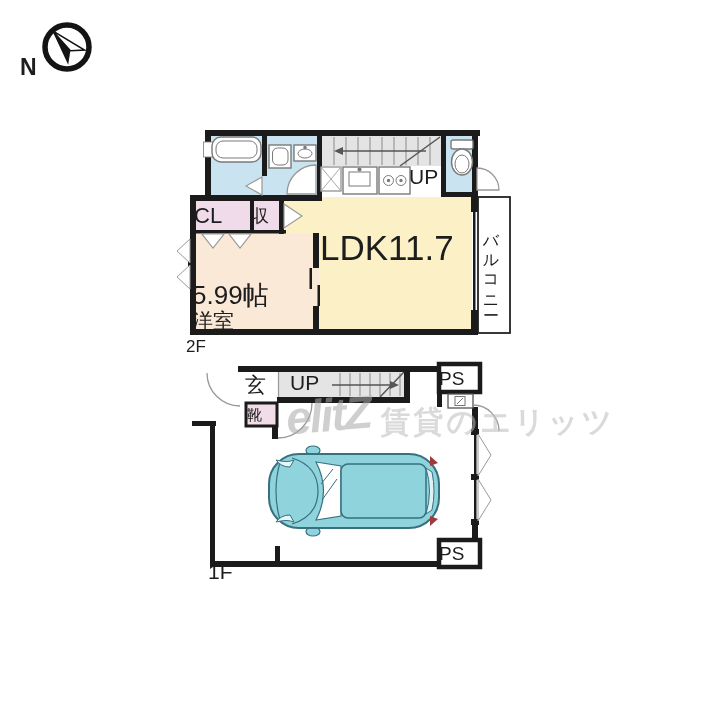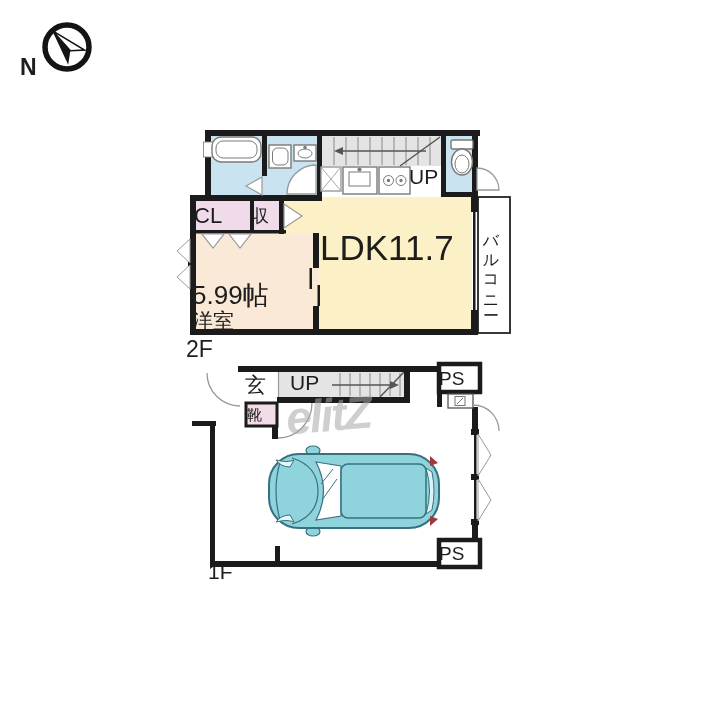--- a/index.html
+++ b/index.html
@@ -198,26 +198,27 @@
 
   <div class="lbl" style="left:20px;top:56px;font-size:23px;font-weight:bold;">N</div>
 
   <div class="lbl center" style="left:194px;top:205px;width:58px;font-size:22px;">CL</div>
   <div class="lbl center" style="left:251px;top:207px;width:30px;font-size:18px;">収</div>
   <div class="lbl center" style="left:192px;top:262px;width:122px;font-size:21px;margin-top:48px;">洋室</div>
   <div class="lbl center" style="left:192px;top:282px;width:122px;font-size:26px;">5.99帖</div>
   <div class="lbl center" style="left:320px;top:230px;width:152px;font-size:35px;">LDK11.7</div>
   <div class="lbl vert" style="left:483px;top:222px;font-size:16px;letter-spacing:3px;">バルコニー</div>
   <div class="lbl" style="left:409px;top:166px;font-size:21px;">UP</div>
-  <div class="lbl" style="left:186px;top:338px;font-size:23px;">2F</div>
+  <div class="lbl" style="left:186px;top:338px;font-size:17px;">2F</div>
 
   <div class="lbl" style="left:245px;top:374px;font-size:21px;">玄</div>
   <div class="lbl center" style="left:247px;top:407px;width:29px;font-size:15px;">靴</div>
   <div class="lbl" style="left:290px;top:372px;font-size:21px;">UP</div>
   <div class="lbl center" style="left:439px;top:369px;width:41px;font-size:19px;">PS</div>
   <div class="lbl center" style="left:439px;top:544px;width:41px;font-size:19px;">PS</div>
   <div class="lbl" style="left:208px;top:561px;font-size:21px;">1F</div>
 
   <div class="watermark">
     <span class="wm-logo">elitZ</span>
+    <span class="wm-text">賃貸のエリッツ</span>
   </div>
 
 </div>
 
 </body></html>

